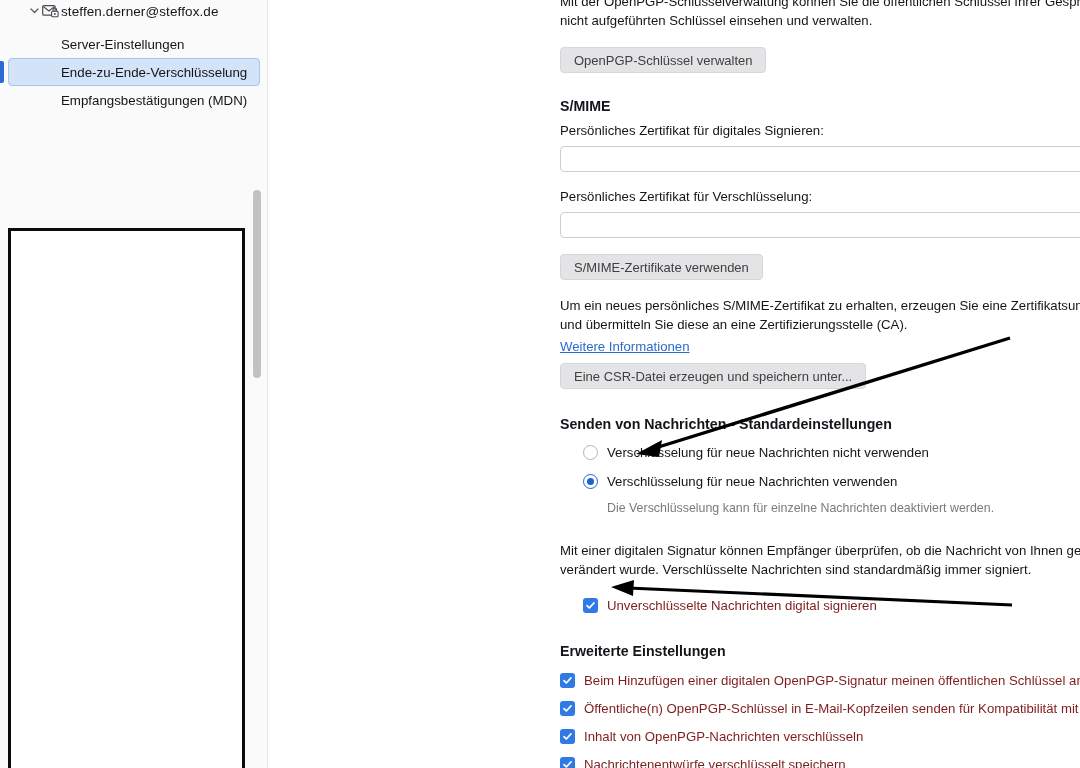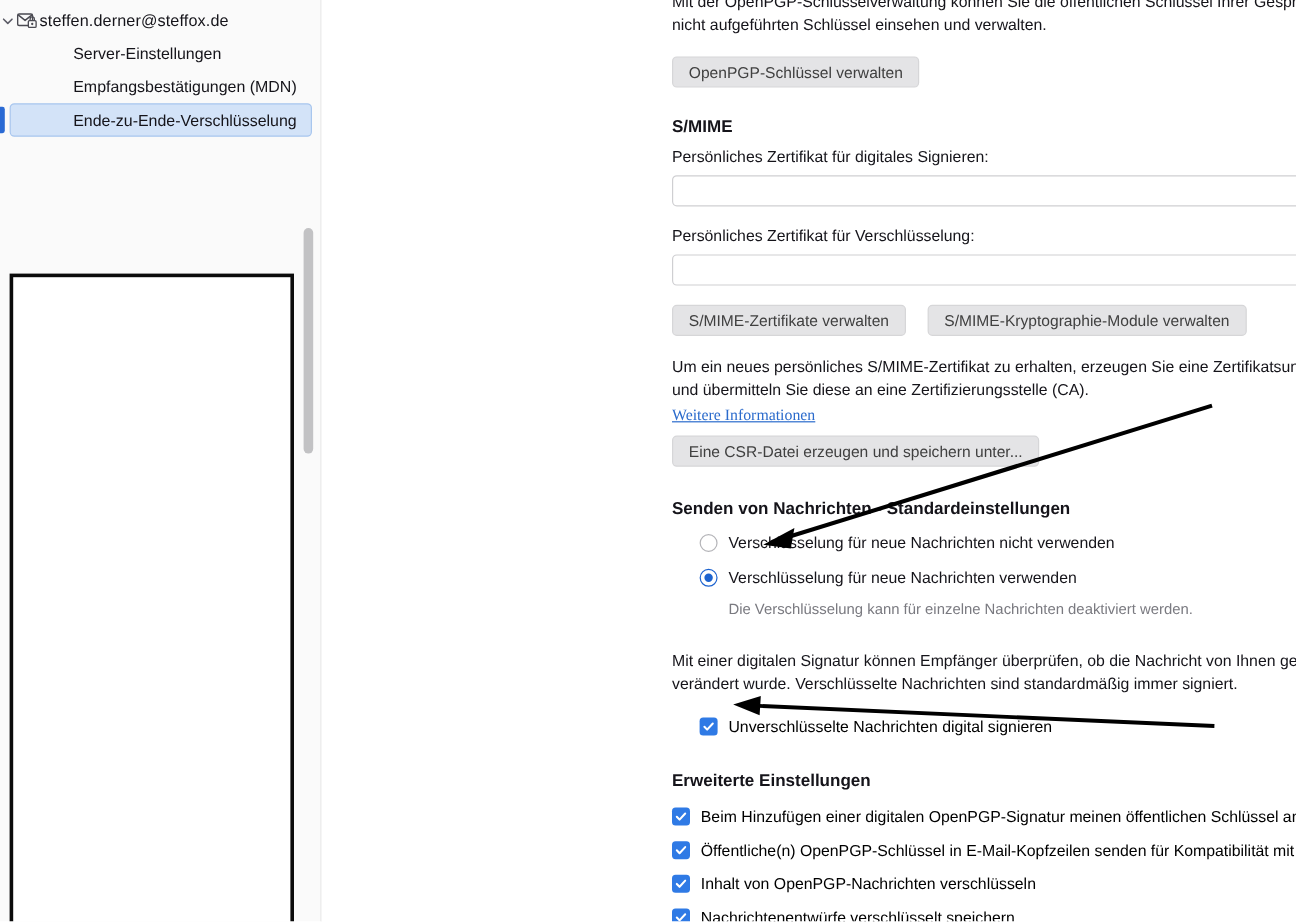--- a/index.html
+++ b/index.html
@@ -30,23 +30,22 @@
     overflow: hidden;
   }
 
   .side-list {
     position: relative;
     padding-top: 4px;
   }
 
   .account-row {
     display: flex;
-    align-items: center;
     height: 26px;
-    padding-left: 0;
+    padding-left: 28px;
     gap: 2px;
     font-size: 13.5px;
     color: #15141a;
   }
   .chev {
     width: 12px; height: 12px;
     display: inline-flex; align-items: center; justify-content: center;
     color: #5b5b66;
     flex: 0 0 12px;
   }
@@ -199,21 +198,20 @@
     display: flex;
     align-items: center;
     gap: 8px;
   }
 
   a.link {
     font-size: 13.2px;
     color: #2b6bcc;
     text-decoration: underline;
     cursor: default;
-    font-family: Liberation Serif, serif;
   }
 
   
   .opt-row {
     display: flex;
     align-items: center;
     gap: 9px;
     height: 22px;
   }
   .radio {
@@ -257,21 +255,21 @@
     border-radius: 3px;
     background: #2f7ae5;
     flex: 0 0 15px;
     display: inline-flex;
     align-items: center;
     justify-content: center;
   }
   .checkbox svg { display: block; }
   .cb-label {
     font-size: 13.2px;
-    color: #000000;
+    color: #7f1d1d;
   }
 
   
   #arrows {
     position: absolute;
     left: 0; top: 0;
     width: 1080px; height: 768px;
     pointer-events: none;
   }
 </style>
@@ -298,26 +296,26 @@
             <path d="M11.1 7.2 V5.8 a1.75 1.75 0 0 1 3.5 0 V7.2" stroke="#4a4a52" stroke-width="1.1" fill="none"></path>
             <circle cx="12.85" cy="10.0" r="0.95" fill="#4a4a52"></circle>
           </svg>
         </span>
         <span class="account-name">steffen.derner@steffox.de</span>
       </div>
 
       <div class="side-item">
         <span>Server-Einstellungen</span>
       </div>
-      <div class="side-item">
-        <span>Empfangsbestätigungen (MDN)</span>
-      </div>
       <div class="side-item selected">
         <span class="sel-bar"></span>
         <span>Ende-zu-Ende-Verschlüsselung</span>
+      </div>
+      <div class="side-item">
+        <span>Empfangsbestätigungen (MDN)</span>
       </div>
 
     </div>
 
     <div id="dark-box"></div>
 
     <div id="side-scroll-track">
       <div id="side-scroll-thumb"></div>
     </div>
   </div>
@@ -343,22 +341,21 @@
       </div>
 
       <label class="field-label" style="margin-top:17px;">Persönliches Zertifikat für Verschlüsselung:</label>
 
       <div class="row" style="margin-top:8px;">
         <input class="text-input" style="width: 551px;" type="text" value="">
 
       </div>
 
       <div class="row" style="margin-top:16px; gap:18px;">
-        <button class="btn">S/MIME-Zertifikate verwalten</button>
-        <button class="btn">S/MIME-Kryptographie-Module verwalten</button>
+        <button class="btn">S/MIME-Zertifikate verwenden</button>
       </div>
 
       <p class="para" style="margin-top:16px; width:712px;">Um ein neues persönliches S/MIME-Zertifikat zu erhalten, erzeugen Sie eine Zertifikatsunterzeichnungsanfrage (CSR) und übermitteln Sie diese an eine Zertifizierungsstelle (CA).</p>
 
       <div style="margin-top:3px;">
         <a class="link" href="#">Weitere Informationen</a>
       </div>
 
       <div style="margin-top:8px;">
         <button class="btn">Eine CSR-Datei erzeugen und speichern unter...</button>

